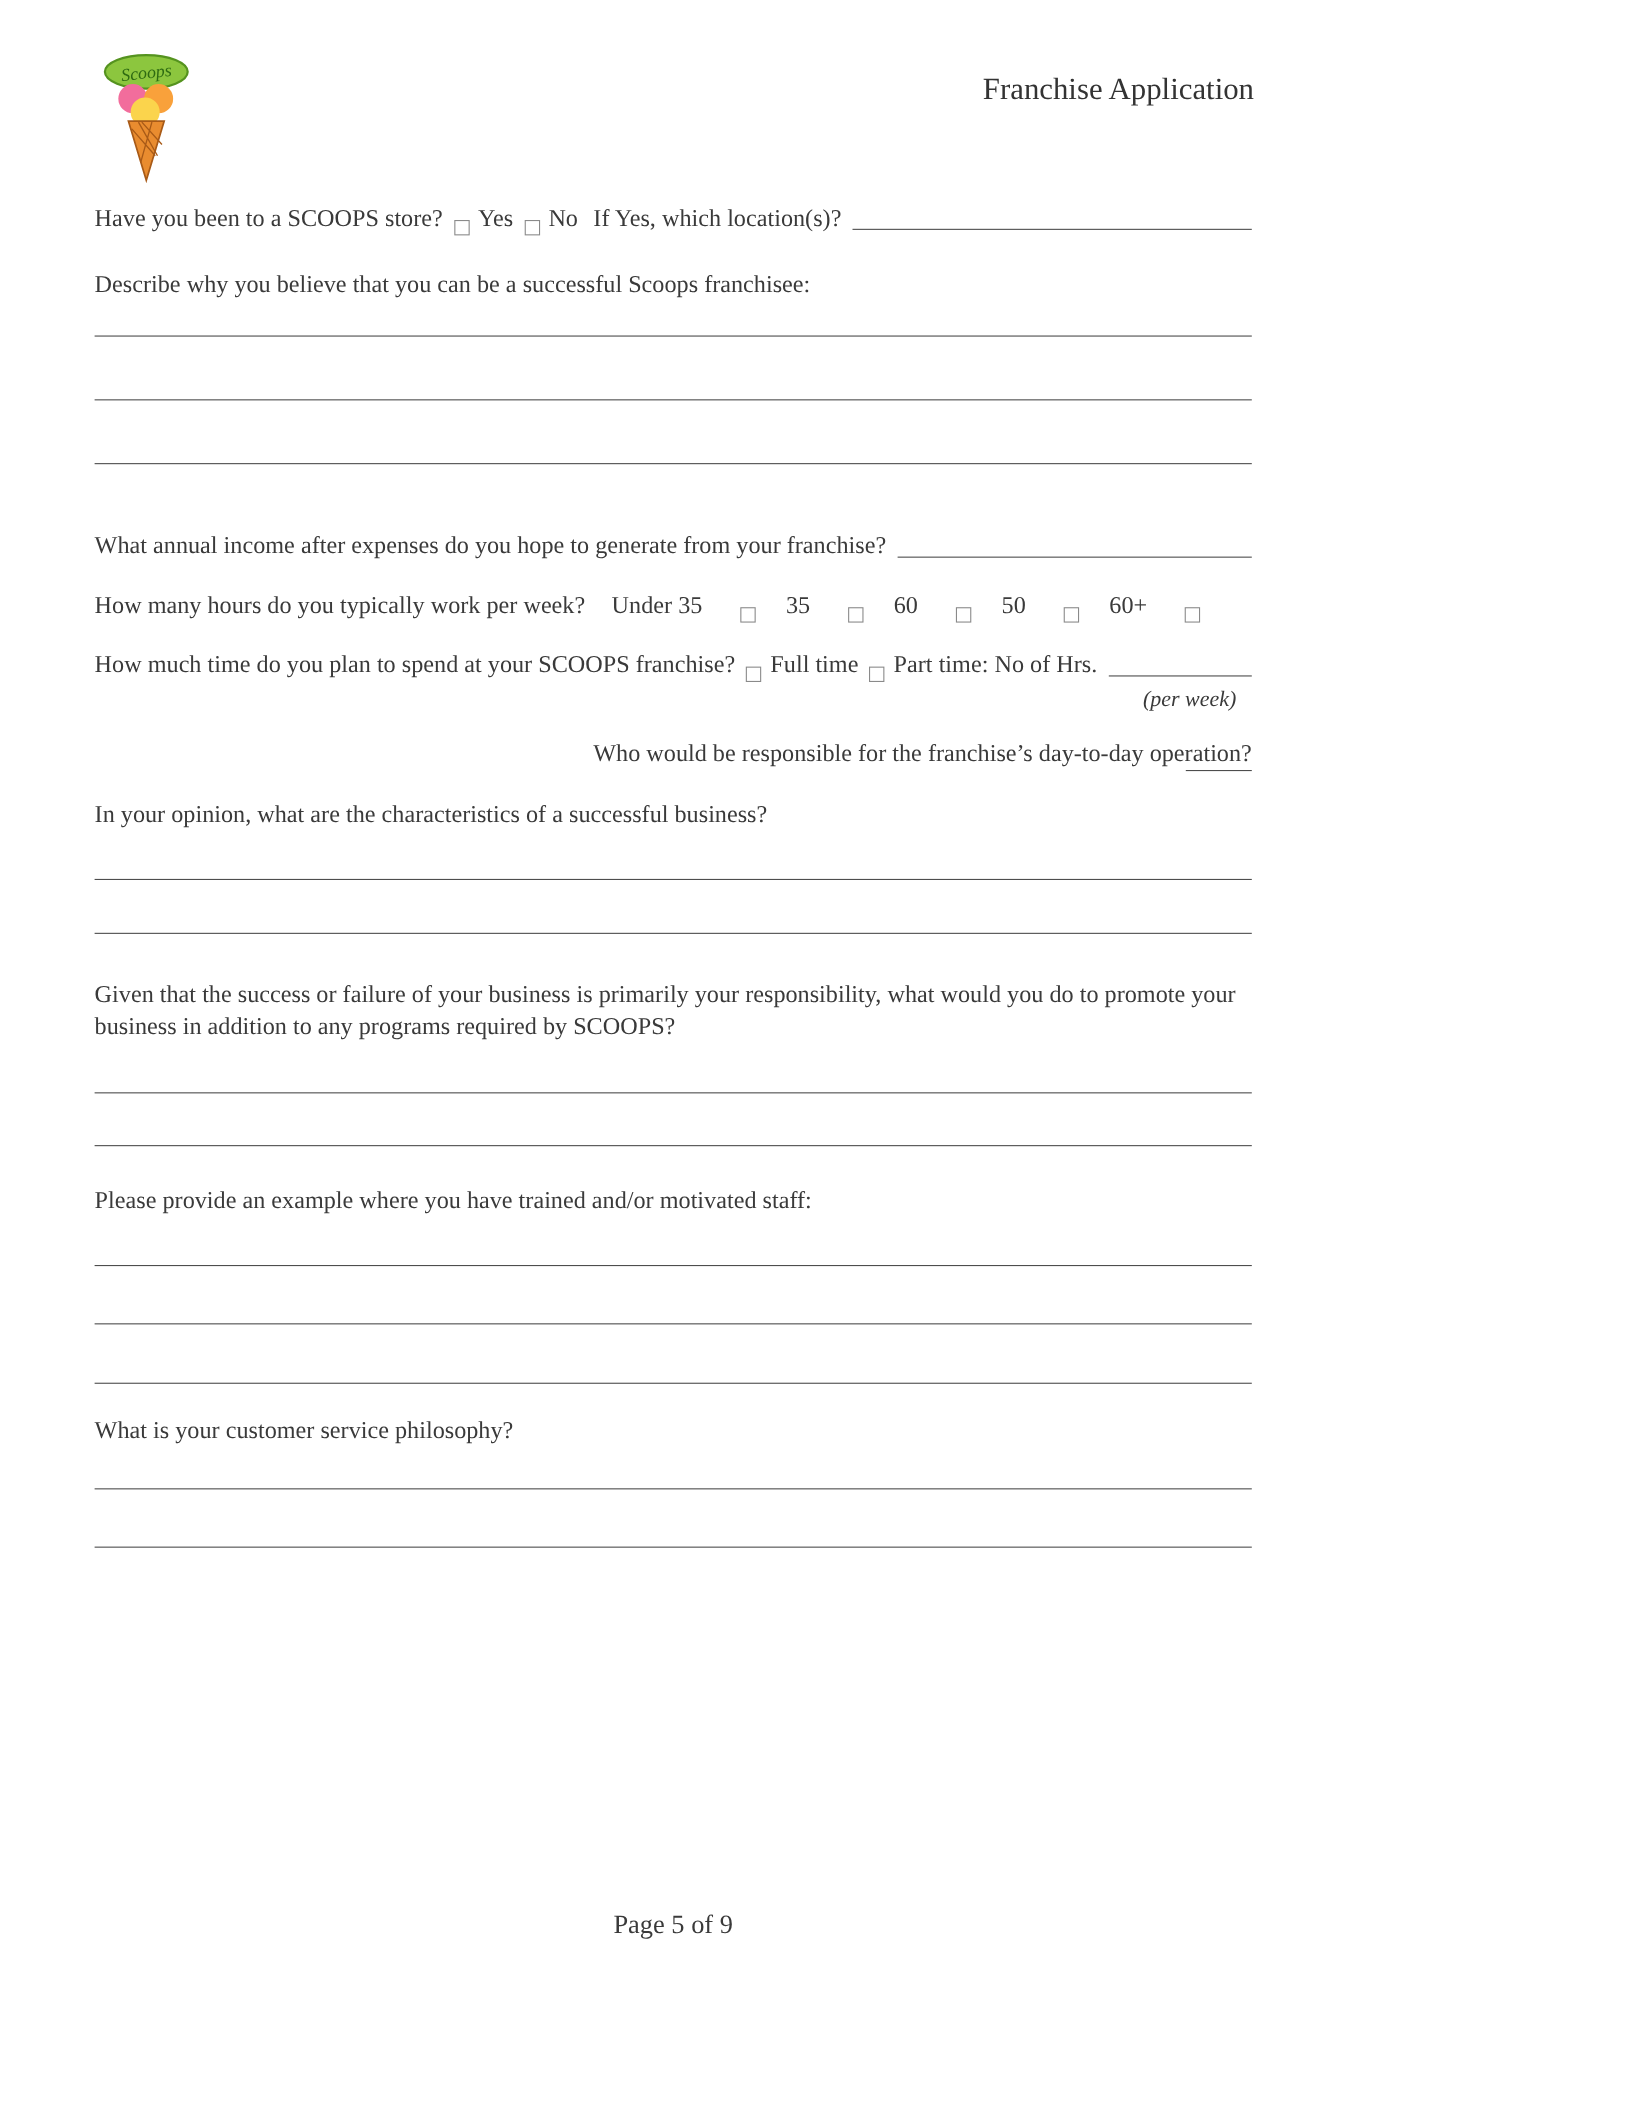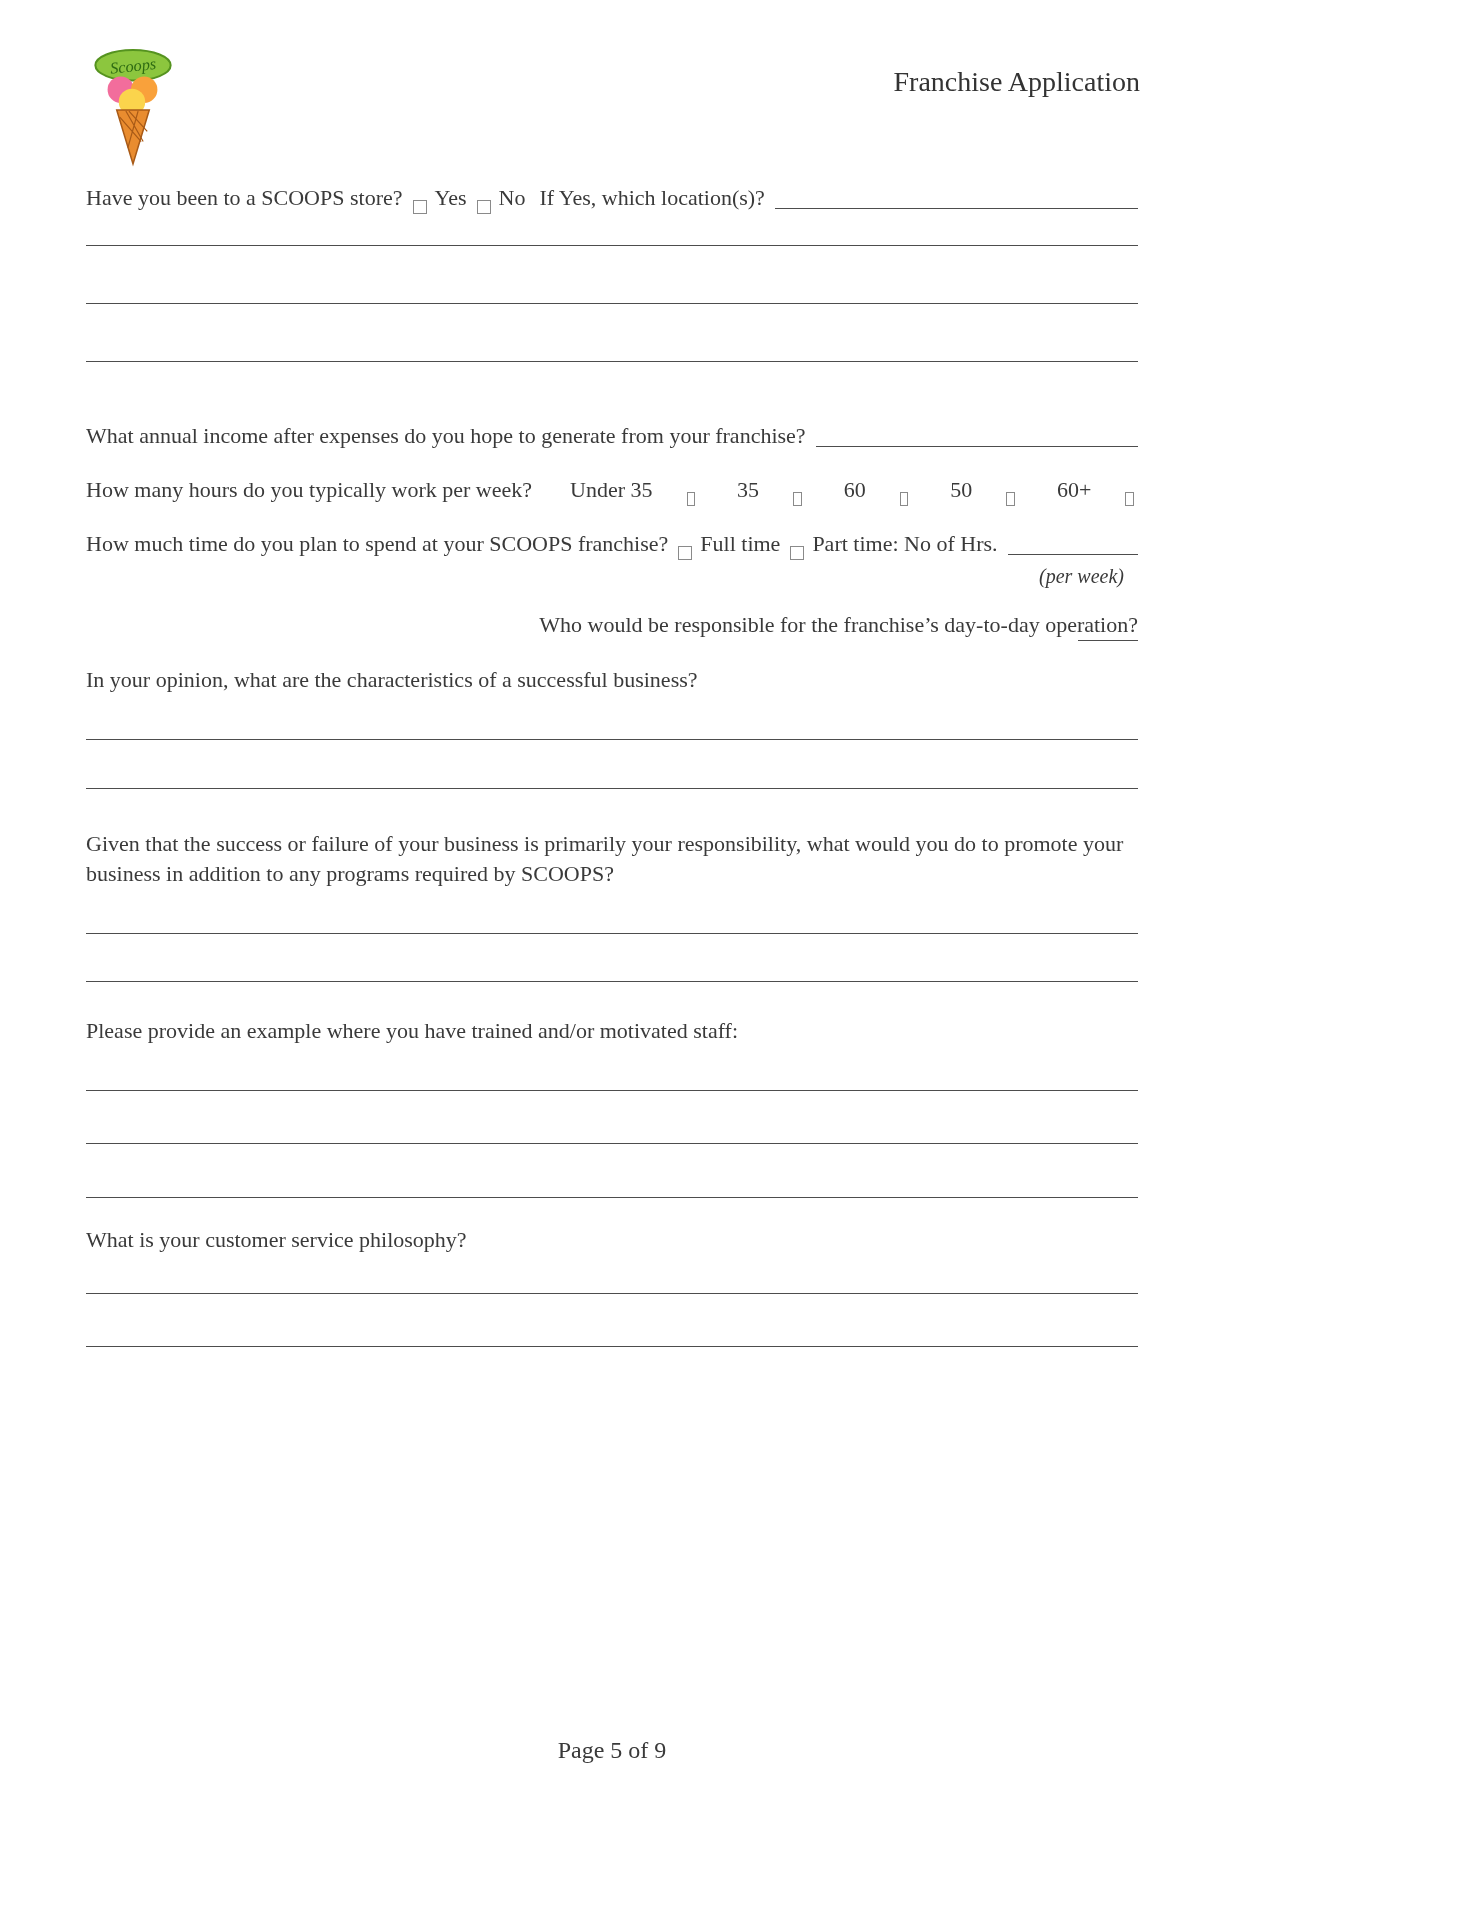--- a/index.html
+++ b/index.html
@@ -55,21 +55,21 @@
   .checkbox {
     display: inline-block;
     width: 14px;
     height: 14px;
     border: 1.6px solid #8a8a8a;
     background: #ffffff;
     transform: translateY(1px);
     margin: 0 8px 0 10px;
   }
   .checkbox.after { margin: 0 4px 0 10px; }
-  .opt { margin-left: 14px; }
+  .opt { }
   .note-right {
     text-align: right;
     font-style: italic;
     font-size: 20px;
     padding-right: 14px;
   }
   .footer {
     position: absolute;
     left: 86px;
     top: 1737px;
@@ -103,20 +103,21 @@
     <div class="row">
       <span class="nowrap">Have you been to a SCOOPS store?</span>
       <span class="checkbox"></span>
       <span class="nowrap">Yes</span>
       <span class="checkbox"></span>
       <span class="nowrap">No</span>
       <span class="nowrap" style="margin-left:14px;">If Yes, which location(s)?</span>
       <span class="fill"></span>
     </div>
 
+    <div style="margin-top:30px;">Describe why you believe that you can be a successful Scoops franchisee:</div>
     <div class="blank" style="margin-top:32px;"></div>
     <div class="blank" style="margin-top:57px;"></div>
     <div class="blank" style="margin-top:57px;"></div>
 
     <div class="row" style="margin-top:59px;">
       <span class="nowrap">What annual income after expenses do you hope to generate from your franchise?</span>
       <span class="fill"></span>
     </div>
 
     <div class="row" style="margin-top:24px;gap:24px;">

